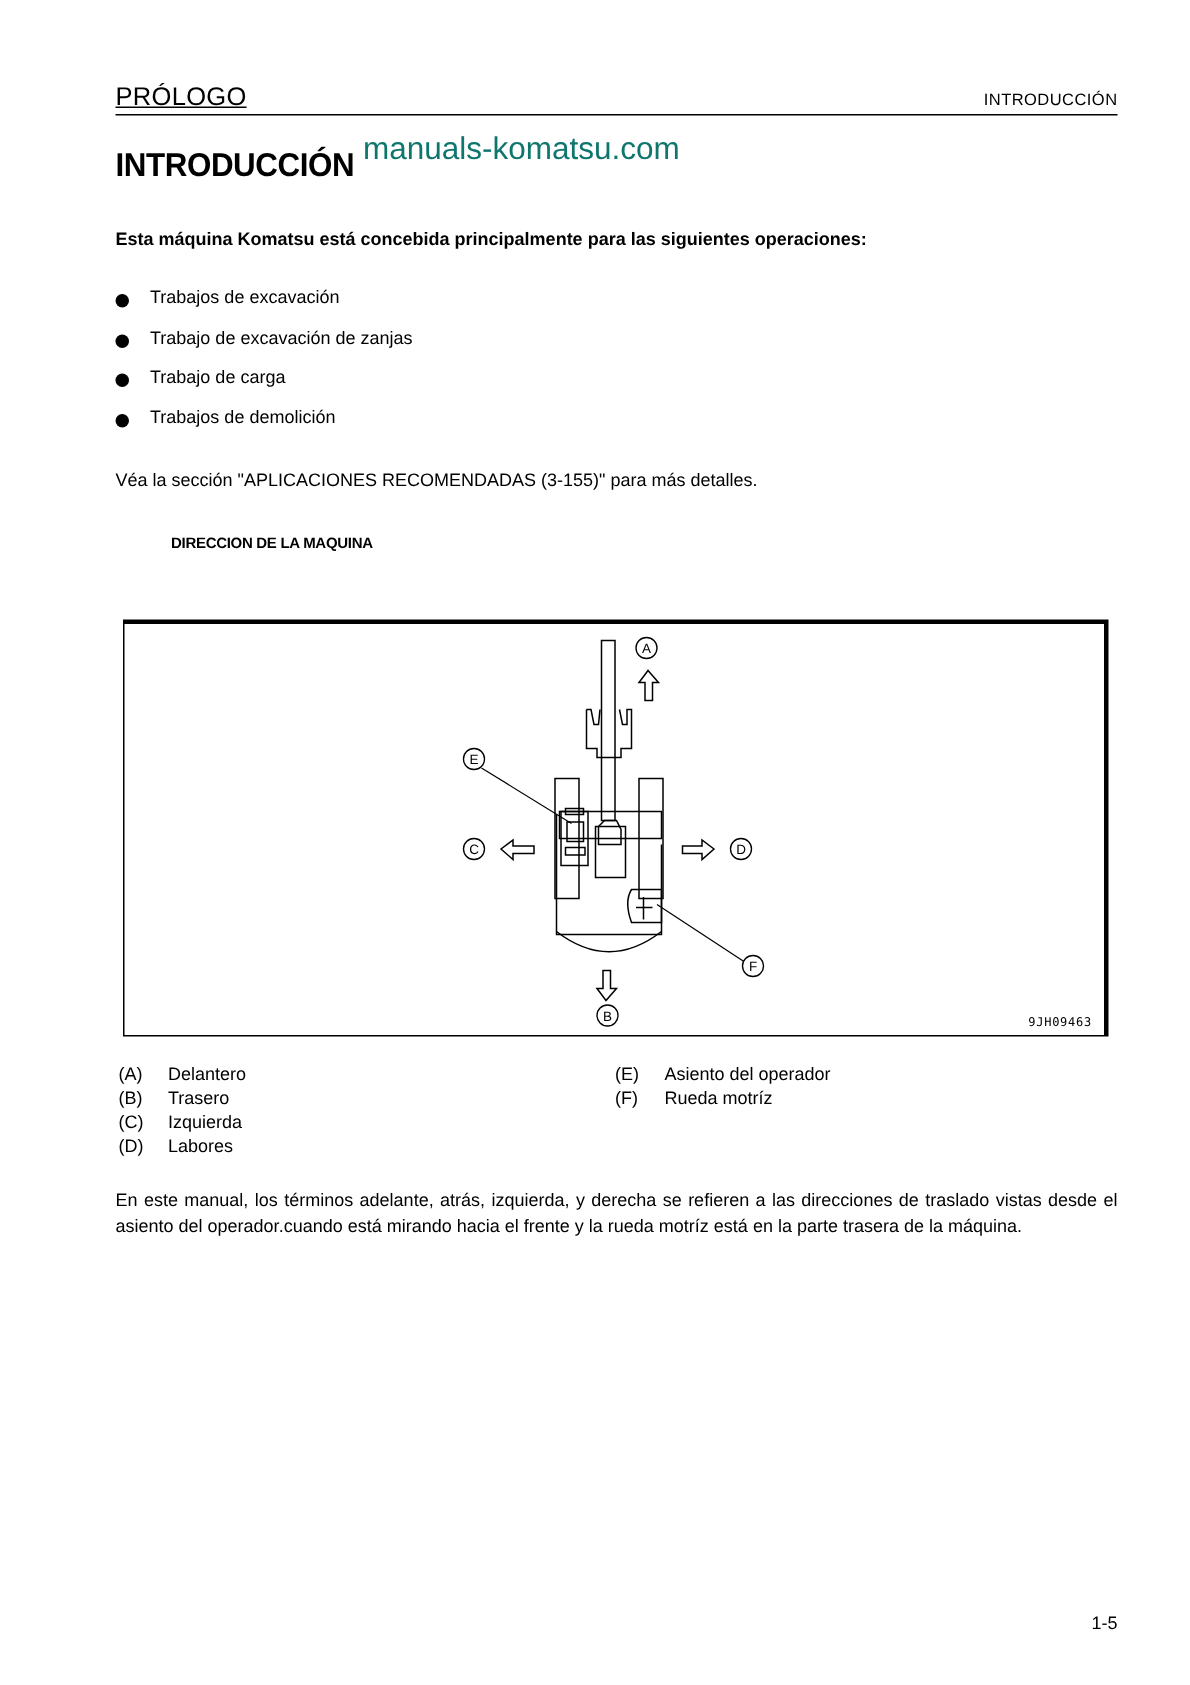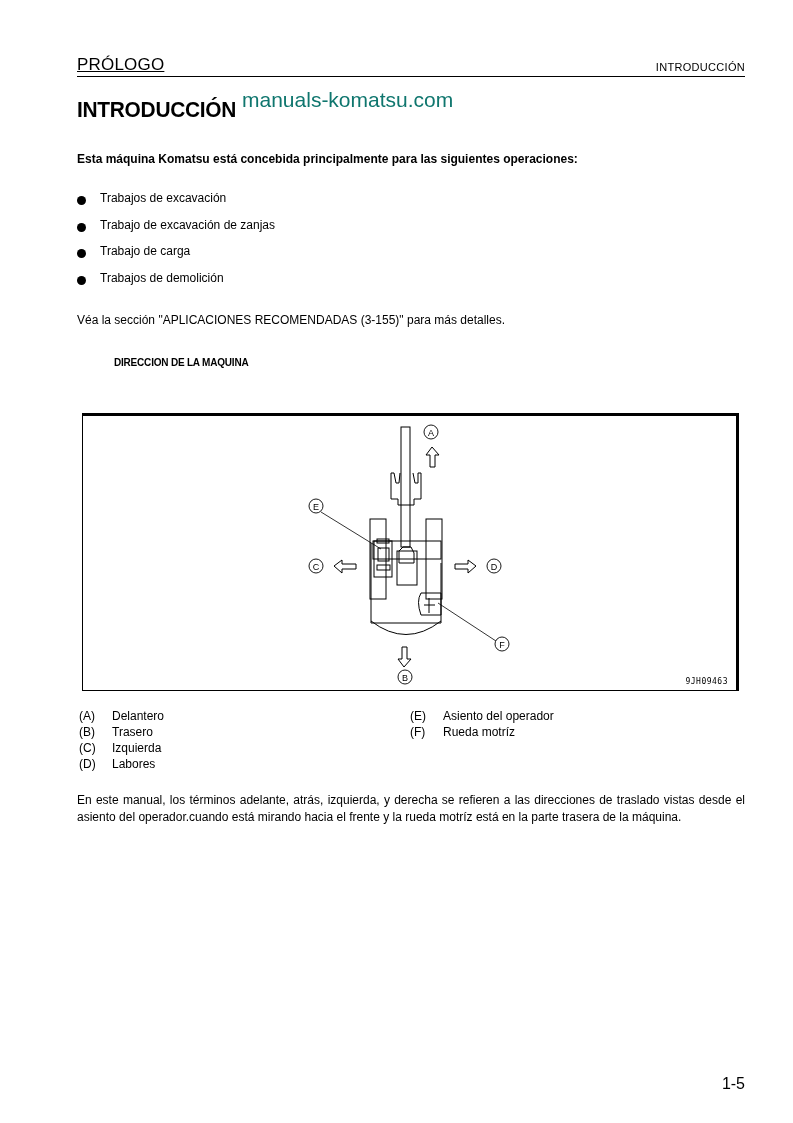--- a/index.html
+++ b/index.html
@@ -18,21 +18,21 @@
     .bullets li { height: 26.8px; font-size: 12px; display: flex; align-items: flex-end; }
     .bullet-dot { width: 9px; height: 9px; border-radius: 50%; background: #000; margin-top: 3px; margin-right: 14px; flex: none; }
     .see { left: 77px; top: 313px; font-size: 12px; }
     .h2 { left: 77px; top: 357px; font-size: 10px; font-weight: bold; letter-spacing: -0.2px; margin-left: 37px; }
     .figure { left: 82px; top: 413px; width: 653px; height: 274px; border-left: 1.5px solid #000; border-bottom: 1.5px solid #000; border-top: 3px solid #000; border-right: 3px solid #000; }
     .fig-code { right: 8px; bottom: 4px; font-family: "DejaVu Sans Mono", monospace; font-size: 8px; letter-spacing: 0.5px; position: absolute; margin-top: 44px; }
     .legend { top: 709px; font-size: 12px; }
     .legend .row { height: 16px; display: flex; }
     .legend .key { width: 33px; }
     .para { left: 77px; top: 792px; width: 668px; font-size: 12px; line-height: 17px; text-align: justify; }
-    .page-num { right: 48px; top: 1075px; font-size: 16px; }
+    .page-num { right: 48px; top: 1075px; font-size: 12px; }
   </style>
 </head>
 <body>
 
 <div class="abs hdr-left">PRÓLOGO</div>
 <div class="abs hdr-right">INTRODUCCIÓN</div>
 <div class="abs hdr-rule"></div>
 
 <div class="abs title">INTRODUCCIÓN</div>
 <div class="abs watermark">manuals-komatsu.com</div>

